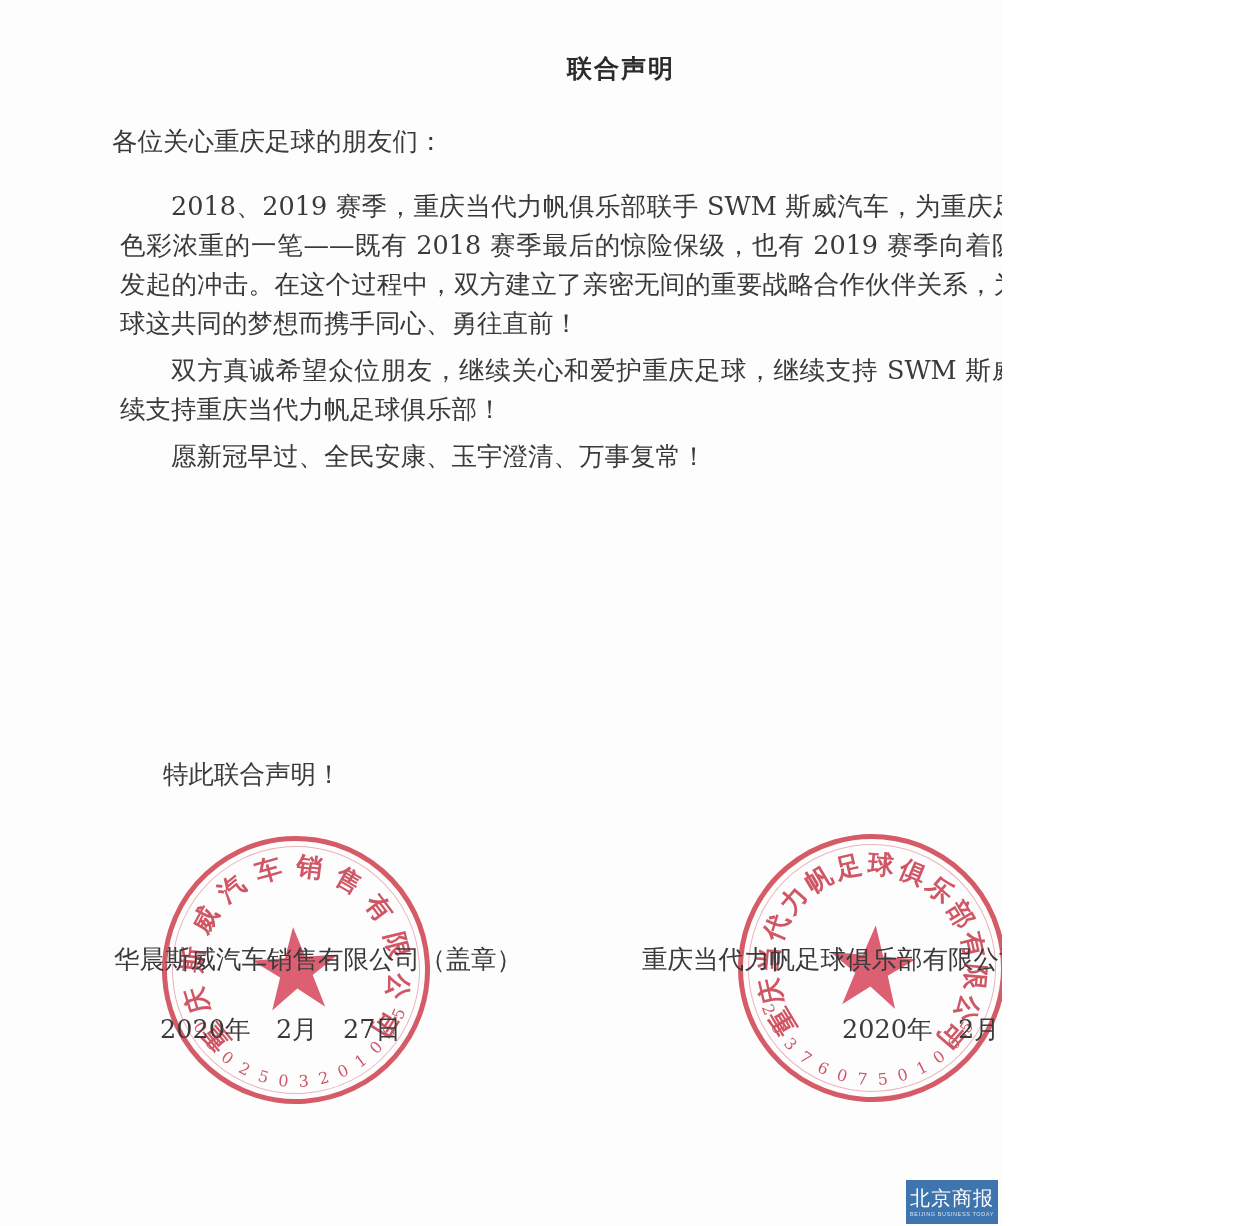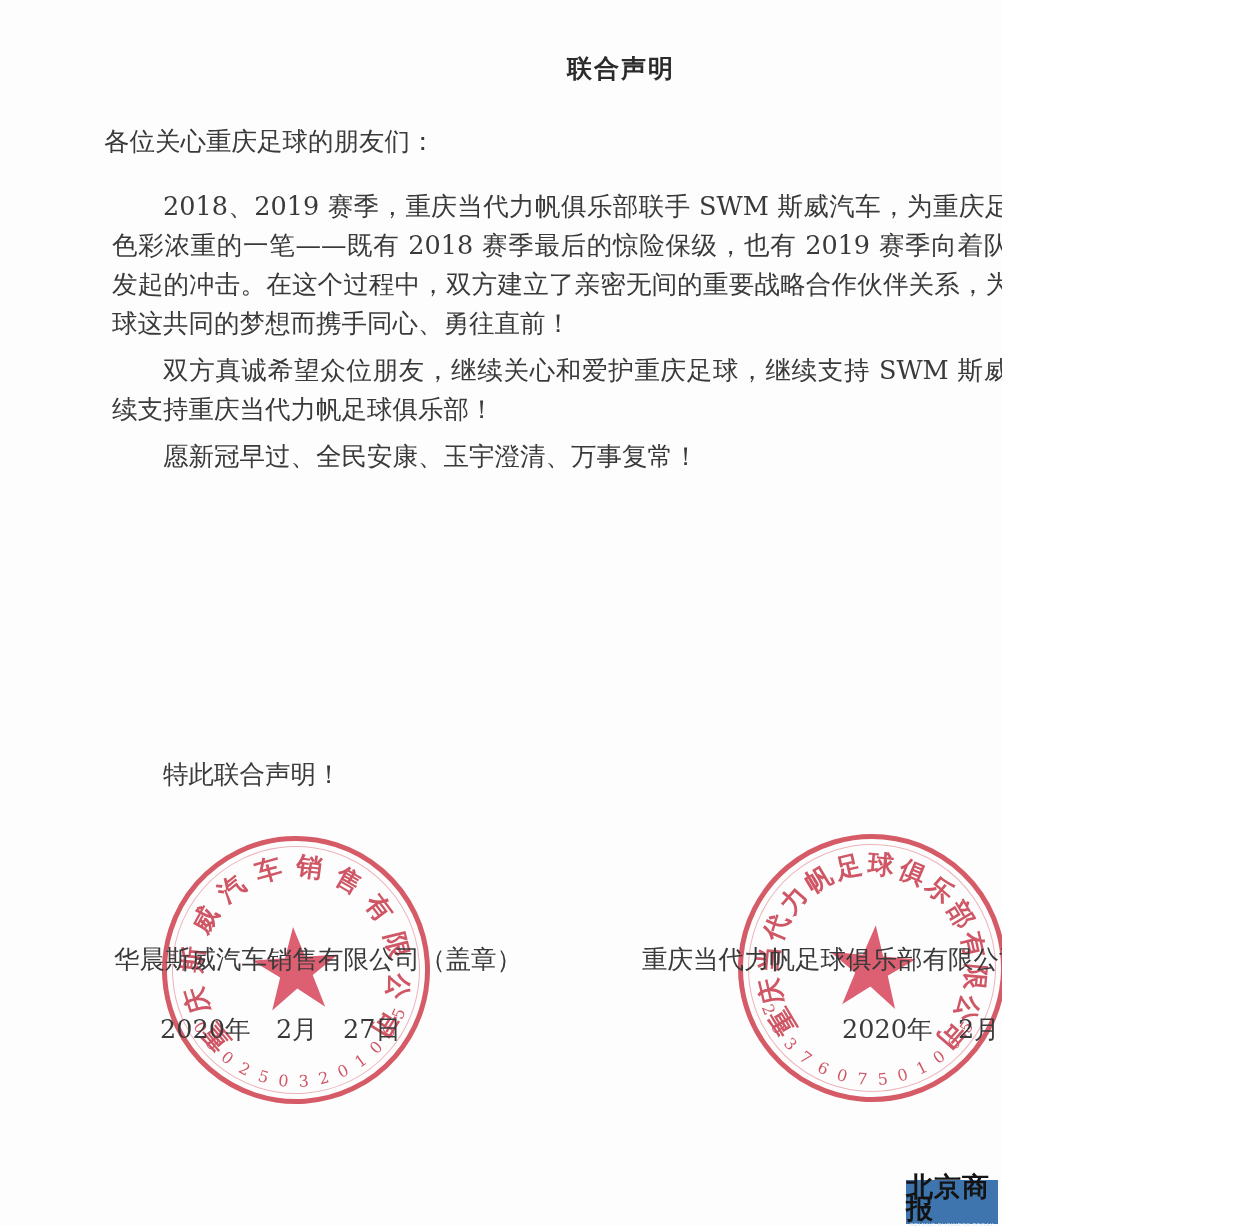--- a/index.html
+++ b/index.html
@@ -30,21 +30,21 @@
     font-weight: bold;
     letter-spacing: 2px;
     color: #2b2b2b;
     font-family: "DejaVu Serif", "Liberation Serif", serif;
   }
 
   
   .body-block {
     position: absolute;
     top: 122px;
-    left: 104px;
+    left: 112px;
     width: 1018px;
     font-family: "DejaVu Serif", "Liberation Serif", serif;
     font-size: 25.5px;
     line-height: 39px;
     color: #3a3a3a;
     text-align: justify;
     text-justify: inter-character;
   }
   .salutation {
     margin: 0 0 26px 0;
@@ -188,23 +188,23 @@
     height: 44px;
     background: #2f6aa8;
     display: flex;
     flex-direction: column;
     align-items: center;
     justify-content: center;
     opacity: 0.92;
   }
   .watermark-cn {
     font-family: "DejaVu Serif", "Liberation Serif", serif;
-    font-size: 27px;
-    font-weight: bold;
-    color: #000000;
+    font-size: 20px;
+    font-weight: normal;
+    color: #ffffff;
     letter-spacing: 1px;
     line-height: 22px;
   }
   .watermark-en {
     font-family: "Liberation Sans", sans-serif;
     font-size: 5.5px;
     color: #cfe0f0;
     letter-spacing: 0.6px;
     line-height: 8px;
     margin-top: 1px;

